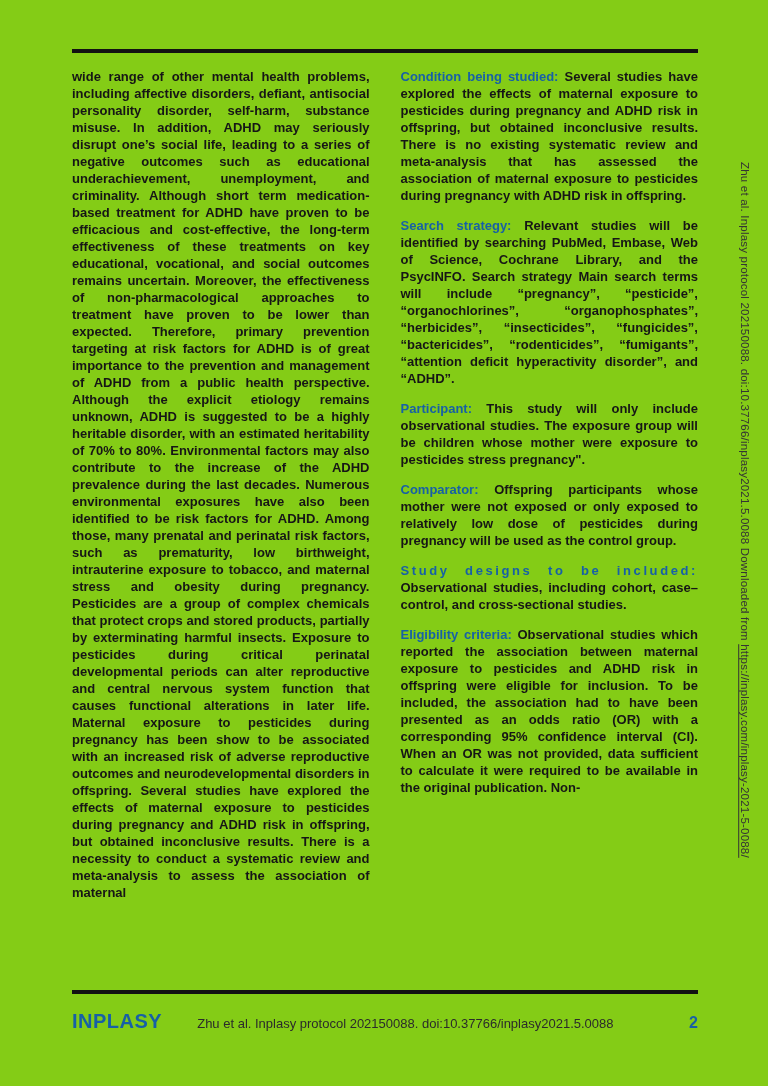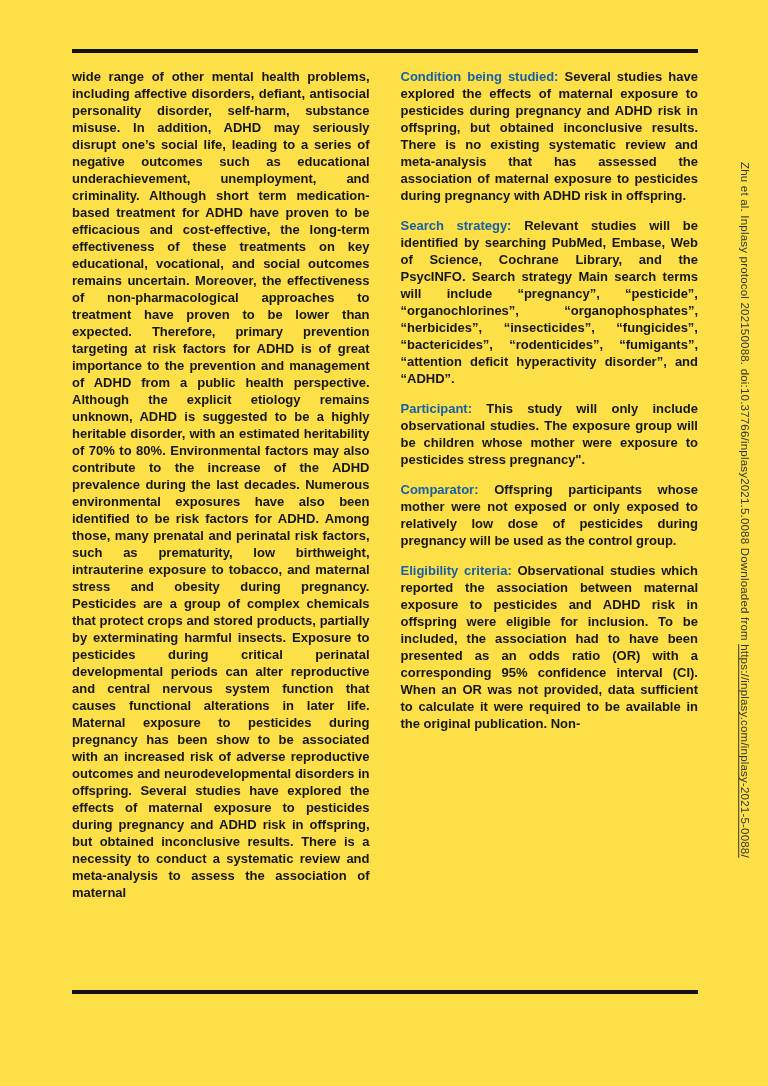--- a/index.html
+++ b/index.html
@@ -8,21 +8,21 @@
   }
   * { margin: 0; padding: 0; box-sizing: border-box; }
   html, body { background: #ffffff; }
   body {
     width: 768px; height: 1086px;
     font-family: "Liberation Sans", sans-serif;
     position: relative; overflow: hidden;
   }
   .page {
     position: absolute; inset: 0;
-    background: #fde047;
+    background: #84cc16;
   }
   .rule {
     position: absolute; left: 72px; width: 626px;
     background: #121212;
   }
   .top-rule { top: 49px; height: 4px; }
   .bottom-rule { top: 990px; height: 3.5px; }
 
   .columns {
     position: absolute; left: 72px; top: 68px; width: 626px;
@@ -81,24 +81,30 @@
       <p><span class="label">Condition being studied:</span> <span>Several studies have explored the effects of maternal exposure to pesticides during pregnancy and ADHD risk in offspring, but obtained inconclusive results. There is no existing systematic review and meta-analysis that has assessed the association of maternal exposure to pesticides during pregnancy with ADHD risk in offspring.</span></p>
 
 
       <p><span class="label">Search strategy:</span> <span>Relevant studies will be identified by searching PubMed, Embase, Web of Science, Cochrane Library, and the PsycINFO. Search strategy Main search terms will include “pregnancy”, “pesticide”, “organochlorines”, “organophosphates”, “herbicides”, “insecticides”, “fungicides”, “bactericides”, “rodenticides”, “fumigants”, “attention deficit hyperactivity disorder”, and “ADHD”.</span></p>
 
 
       <p><span class="label">Participant:</span> <span>This study will only include observational studies. The exposure group will be children whose mother were exposure to pesticides stress pregnancy".</span></p>
 
       <p><span class="label">Comparator:</span> <span>Offspring participants whose mother were not exposed or only exposed to relatively low dose of pesticides during pregnancy will be used as the control group.</span></p>
 
+      <p><span class="label label-spread">Study designs to be included:</span> <span>Observational studies, including cohort, case–control, and cross-sectional studies.</span></p>
 
       <p><span class="label">Eligibility criteria:</span> <span>Observational studies which reported the association between maternal exposure to pesticides and ADHD risk in offspring were eligible for inclusion. To be included, the association had to have been presented as an odds ratio (OR) with a corresponding 95% confidence interval (CI). When an OR was not provided, data sufficient to calculate it were required to be available in the original publication. Non-</span></p>
     </div>
 
   </div>
 
   <div class="vertical-citation"><span>Zhu et al. Inplasy protocol 202150088. doi:10.37766/inplasy2021.5.0088 Downloaded from </span><span class="url">https://inplasy.com/inplasy-2021-5-0088/</span></div>
 
   <div class="rule bottom-rule"></div>
 
+  <div class="footer">
+    <span class="logo">INPLASY</span>
+    <span class="footer-cite">Zhu et al. Inplasy protocol 202150088. doi:10.37766/inplasy2021.5.0088</span>
+    <span class="page-number">2</span>
+  </div>
 
 </div>
 
 </body></html>

